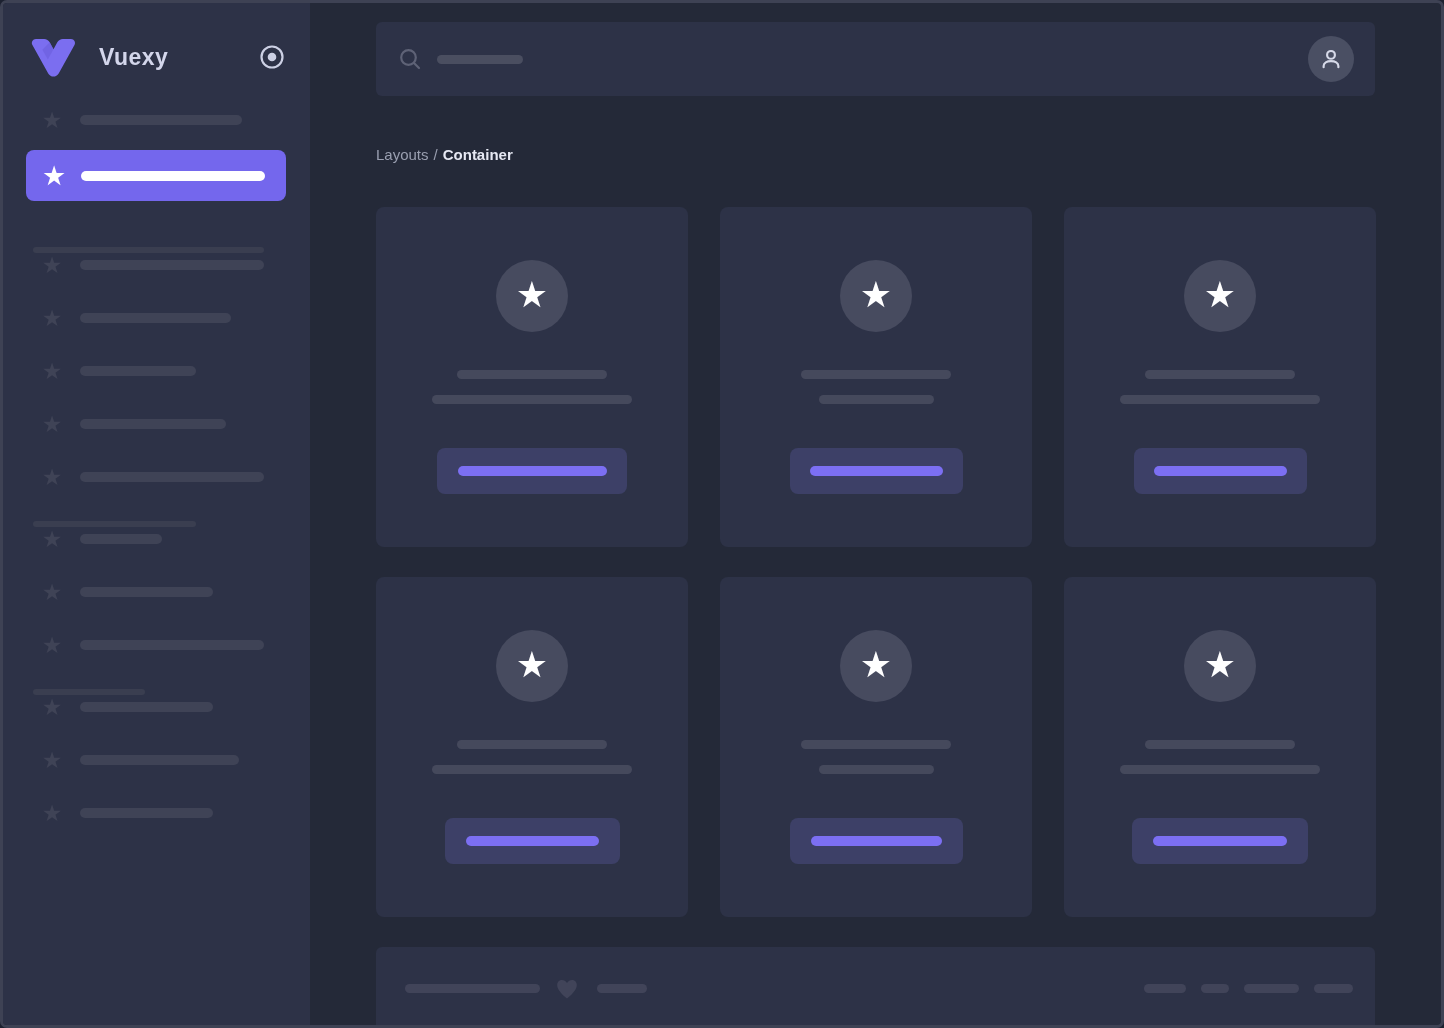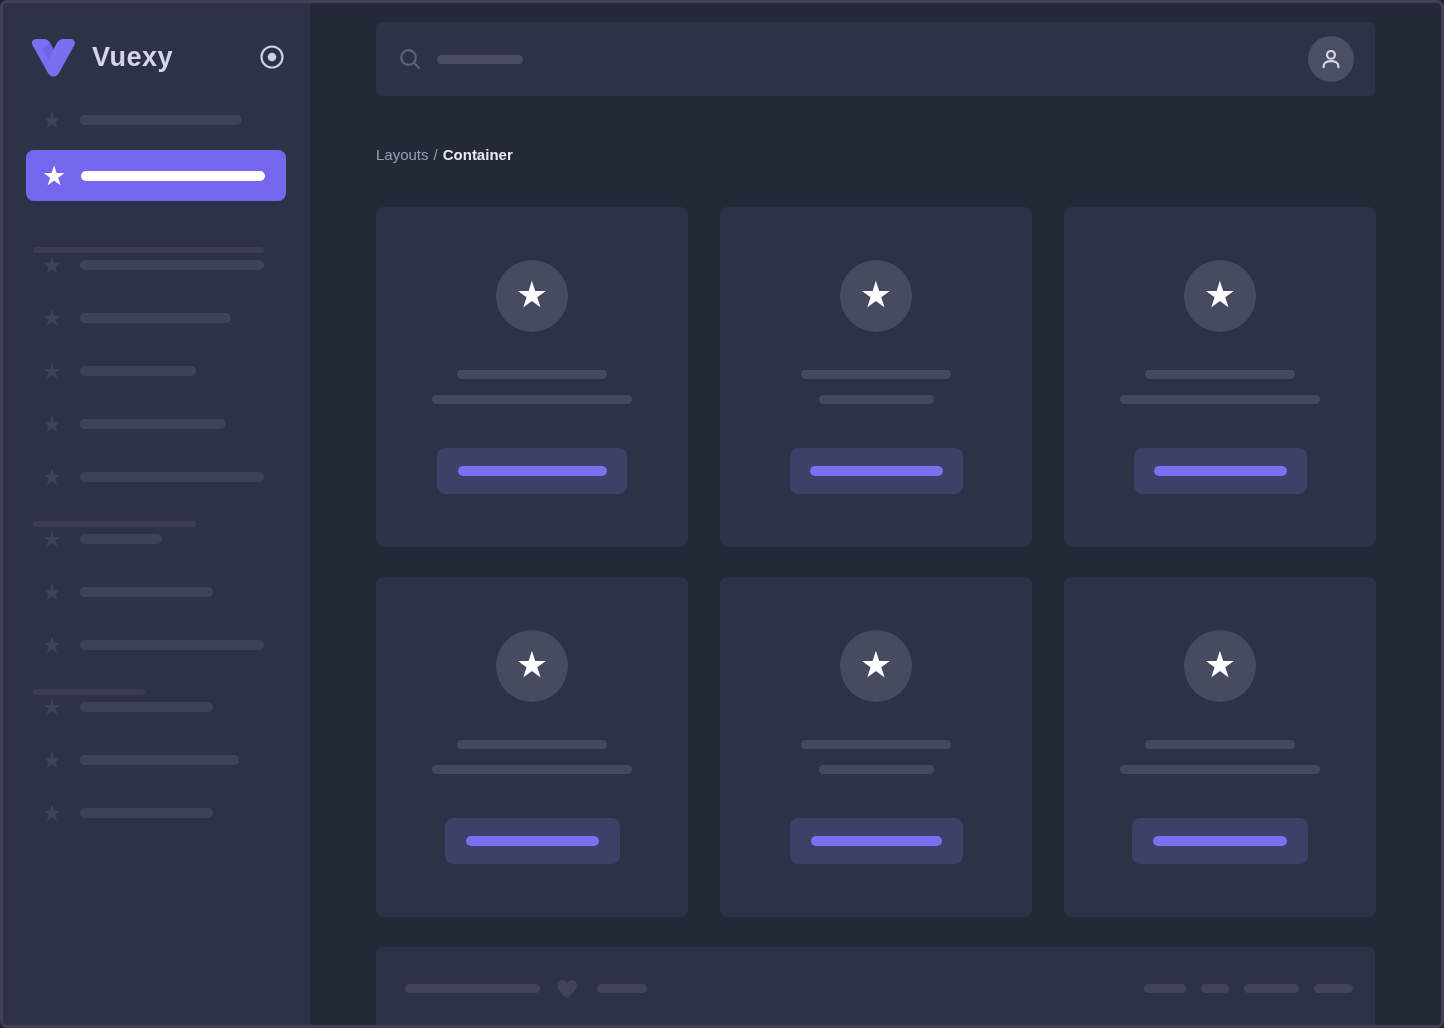--- a/index.html
+++ b/index.html
@@ -5,21 +5,21 @@
   html,body{margin:0;padding:0;background:#1c2130;}
   *{box-sizing:border-box;}
   .frame{
     position:relative;width:1444px;height:1028px;
     background:#242938;border:3px solid #3e4254;border-radius:7px;
     overflow:hidden;font-family:"Liberation Sans",sans-serif;
   }
   
   .sidebar{position:absolute;left:0;top:0;bottom:0;width:307px;background:#2d3247;}
   .brand-row{display:flex;align-items:center;margin-top:32px;height:44px;padding-left:27px;padding-right:25px;}
-  .brand-name{font-size:27px;font-weight:bold;color:#d3d6eb;letter-spacing:.5px;margin-left:15px;}
+  .brand-name{font-size:23px;font-weight:bold;color:#d3d6eb;letter-spacing:.5px;margin-left:22px;}
   .brand-toggle{margin-left:auto;width:26px;height:26px;display:flex;align-items:center;justify-content:center;cursor:pointer;}
   .nav-item{display:flex;align-items:center;height:24px;padding-left:37px;}
   .nav-star{width:24px;font-size:23px;line-height:24px;color:#3f4356;text-align:center;}
   .nav-bar{height:10px;border-radius:5px;background:#3f4356;margin-left:16px;}
   .ghost-item{margin-top:29px;}
   .active-item{
     display:flex;align-items:center;height:51px;border-radius:8px;
     background:#7467ed;margin:18px 24px 0 23px;padding-left:14px;cursor:pointer;
   }
   .active-item .nav-star{width:28px;font-size:27px;color:#ffffff;}

